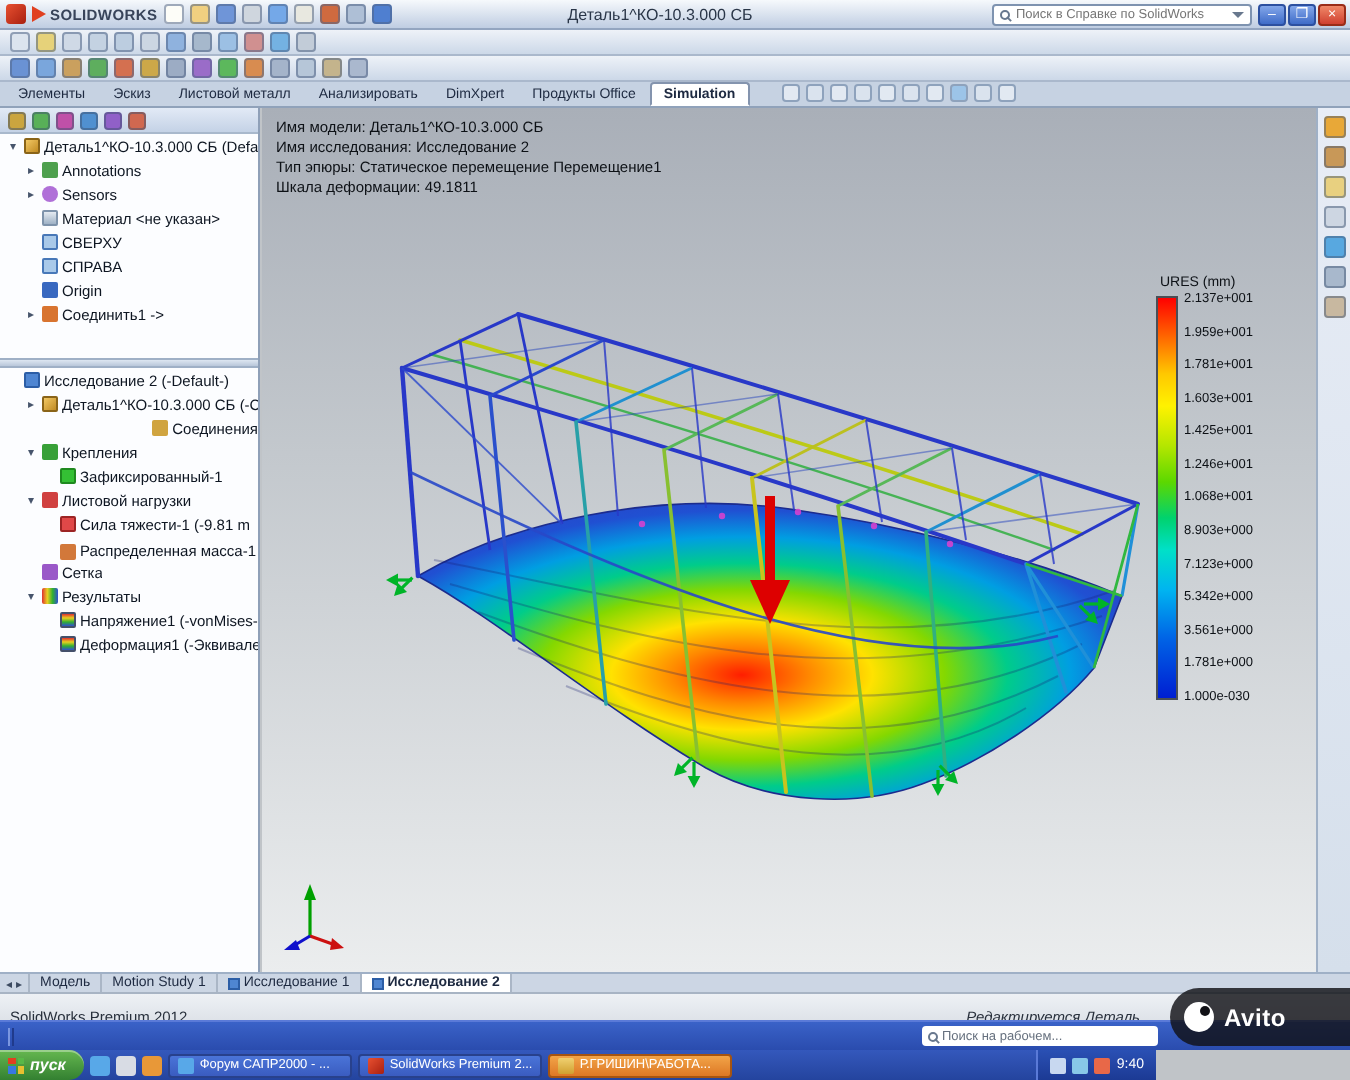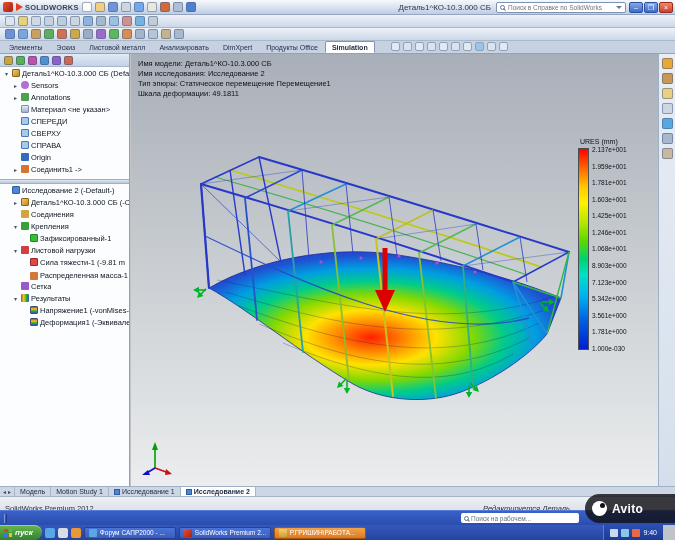--- a/index.html
+++ b/index.html
@@ -8,21 +8,21 @@
   #app{position:relative;width:675px;height:540px;overflow:hidden;background:#c0c4c8;font-family:"Liberation Sans",sans-serif;}
 
   
   .titlebar{position:absolute;left:0;top:0;width:675px;height:15px;background:linear-gradient(#f6f9fc,#bfcde2);border-bottom:1px solid #93a5c0;display:flex;align-items:center;gap:3px;padding:0 3px;z-index:20;}
   .app-icon{width:10px;height:10px;background:linear-gradient(135deg,#e85030,#a82010);border-radius:2px;flex:none;}
   .sw-logo{display:flex;align-items:center;gap:2px;flex:none;}
   .sw-arrow{width:0;height:0;border-left:7px solid #e04020;border-top:4px solid transparent;border-bottom:4px solid transparent;}
   .sw-brand{font-size:7.5px;font-weight:bold;color:#38445a;letter-spacing:.2px;}
   .iconlist{display:flex;gap:3px;align-items:center;}
   .tb-icon{width:10px;height:10px;border:1px solid rgba(80,100,135,.55);border-radius:2px;}
-  .doc-title{position:absolute;left:191px;width:300px;text-align:right;font-size:8px;color:#2a3648;pointer-events:none;}
+  .doc-title{position:absolute;left:180px;width:300px;text-align:center;font-size:8px;color:#2a3648;pointer-events:none;}
   .help-search{position:absolute;right:49px;top:2px;width:130px;height:11px;background:#fff;border:1px solid #7e93b0;border-radius:2px;display:flex;align-items:center;gap:3px;padding:0 3px;}
   .help-search input{border:0;outline:0;width:100%;font-size:6.5px;color:#333;font-family:"Liberation Sans",sans-serif;background:transparent;}
   .mag{width:5px;height:5px;border:1px solid #68788e;border-radius:50%;position:relative;flex:none;}
   .mag::after{content:"";position:absolute;width:3px;height:1px;background:#68788e;transform:rotate(45deg);right:-2px;bottom:-1px;}
   .dd-arrow{width:0;height:0;border-top:3px solid #68788e;border-left:3px solid transparent;border-right:3px solid transparent;flex:none;}
   .winbtns{position:absolute;right:2px;top:2px;display:flex;gap:1px;}
   .winbtn{width:14px;height:11px;background:linear-gradient(#83a7ea,#3f6cc8);border:1px solid #2c50a0;border-radius:2px;color:#fff;font-size:7px;line-height:9px;text-align:center;}
   .winbtn.alert{background:linear-gradient(#f08868,#cf4030);border-color:#992c18;}
 
   
@@ -101,21 +101,21 @@
 
   
   .statusbar{position:absolute;left:0;top:496px;width:675px;height:24px;background:linear-gradient(#eef1f5,#d2d8e0);border-top:1px solid #a8b4c4;display:flex;align-items:center;padding:0 5px;font-size:7.5px;color:#28303c;z-index:12;}
   .sb-spacer{flex:1;}
   .sb-mode{margin-right:100px;font-style:italic;}
 
   
   .tb-upper{position:absolute;left:0;top:510px;width:675px;height:15px;background:linear-gradient(#3a62c8,#2a4cae);border-top:1px solid #5a7ad8;display:flex;align-items:center;gap:4px;padding:0 4px;z-index:13;}
   .grip{width:3px;height:9px;border-left:1px solid #7a96e0;border-right:1px solid #203a8c;flex:none;}
   .desk-search{margin-left:auto;margin-right:92px;width:118px;height:10px;background:#fff;border-radius:2px;display:flex;align-items:center;gap:2px;padding:0 3px;font-size:6.5px;color:#66707e;white-space:nowrap;overflow:hidden;}
-  .tb-lower{position:absolute;left:0;top:525px;width:663px;height:15px;background:linear-gradient(#3458bc,#24449e);display:flex;align-items:center;gap:3px;z-index:13;}
+  .tb-lower{position:absolute;left:0;top:525px;width:578px;height:15px;background:linear-gradient(#3458bc,#24449e);display:flex;align-items:center;gap:3px;z-index:13;}
   .start-btn{height:15px;display:flex;align-items:center;gap:3px;padding:0 9px 0 4px;background:linear-gradient(#66b850,#338031);border-radius:0 8px 8px 0;color:#fff;font-weight:bold;font-style:italic;font-size:8px;flex:none;box-shadow:inset 0 1px 0 rgba(255,255,255,.35);}
   .start-flag{width:8px;height:8px;display:grid;grid-template-columns:1fr 1fr;grid-template-rows:1fr 1fr;gap:1px;flex:none;}
   .start-flag i{display:block;}
   .ql-icon{width:10px;height:10px;border-radius:2px;flex:none;}
   .task-btn{height:12px;display:flex;align-items:center;gap:3px;padding:0 4px;width:92px;background:linear-gradient(#4a74d8,#3a5cc0);border:1px solid #28418c;border-radius:2px;color:#fff;font-size:6.5px;white-space:nowrap;overflow:hidden;flex:none;}
   .task-btn.alert{background:linear-gradient(#f2a448,#dd7825);border-color:#a65410;}
   .task-ic{width:8px;height:8px;flex:none;border-radius:1px;}
   .tray{margin-left:auto;height:15px;background:linear-gradient(#2a50b4,#1c3a94);border-left:1px solid #5a7ad8;display:flex;align-items:center;gap:3px;padding:0 6px;}
   .tray-ic{width:8px;height:8px;border-radius:1px;}
   .tray-time{color:#fff;font-size:7px;}
@@ -235,41 +235,36 @@
     <div class="tree" id="tree1">
 
         <div class="tree-row" style="padding-left: 3px;">
           <span class="exp">▾</span>
           <span class="ticon ic-part"></span>
           <span class="tlabel">Деталь1^КО-10.3.000 СБ (Defa</span>
         </div>
 
         <div class="tree-row" style="padding-left: 12px;">
           <span class="exp">▸</span>
+          <span class="ticon ic-annotations"></span>
+          <span class="tlabel">Annotations</span>
+        </div>
+
+        <div class="tree-row" style="padding-left: 12px;">
+          <span class="exp">▸</span>
           <span class="ticon ic-sensors"></span>
           <span class="tlabel">Sensors</span>
         </div>
 
         <div class="tree-row" style="padding-left: 12px;">
-          <span class="exp">▸</span>
-          <span class="ticon ic-annotations"></span>
-          <span class="tlabel">Annotations</span>
-        </div>
-
-        <div class="tree-row" style="padding-left: 12px;">
           <span class="exp"></span>
           <span class="ticon ic-material"></span>
           <span class="tlabel">Материал &lt;не указан&gt;</span>
         </div>
 
-        <div class="tree-row" style="padding-left: 12px;">
-          <span class="exp"></span>
-          <span class="ticon ic-plane"></span>
-          <span class="tlabel">СПЕРЕДИ</span>
-        </div>
 
         <div class="tree-row" style="padding-left: 12px;">
           <span class="exp"></span>
           <span class="ticon ic-plane"></span>
           <span class="tlabel">СВЕРХУ</span>
         </div>
 
         <div class="tree-row" style="padding-left: 12px;">
           <span class="exp"></span>
           <span class="ticon ic-plane"></span>
@@ -296,21 +291,21 @@
           <span class="ticon ic-study"></span>
           <span class="tlabel">Исследование 2 (-Default-)</span>
         </div>
 
         <div class="tree-row" style="padding-left: 12px;">
           <span class="exp">▸</span>
           <span class="ticon ic-part2"></span>
           <span class="tlabel">Деталь1^КО-10.3.000 СБ (-С</span>
         </div>
 
-        <div class="tree-row" style="padding-left: 12px;">
+        <div class="tree-row" style="padding-left: 12px; justify-content: flex-end;">
           <span class="exp"></span>
           <span class="ticon ic-connections"></span>
           <span class="tlabel">Соединения</span>
         </div>
 
         <div class="tree-row" style="padding-left: 12px;">
           <span class="exp">▾</span>
           <span class="ticon ic-fixtures"></span>
           <span class="tlabel">Крепления</span>
         </div>

